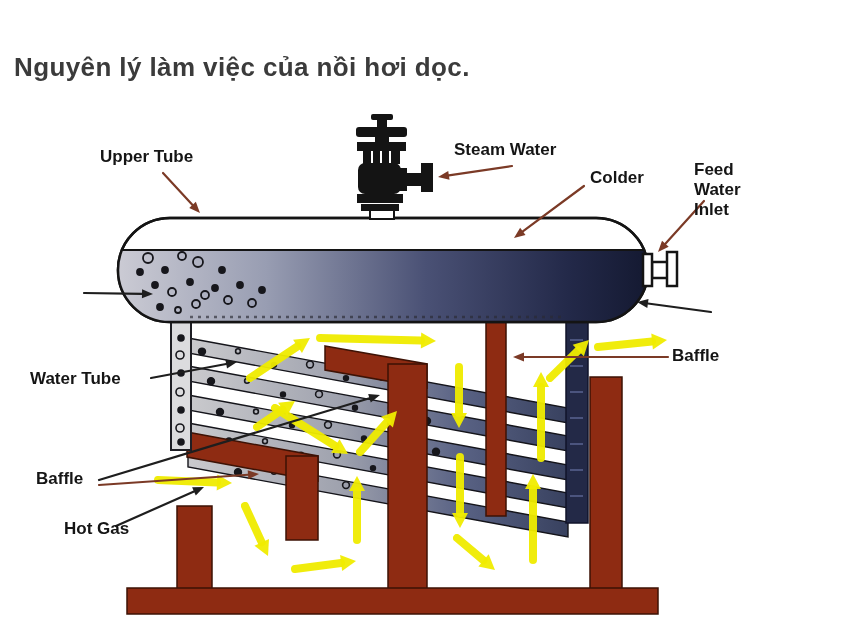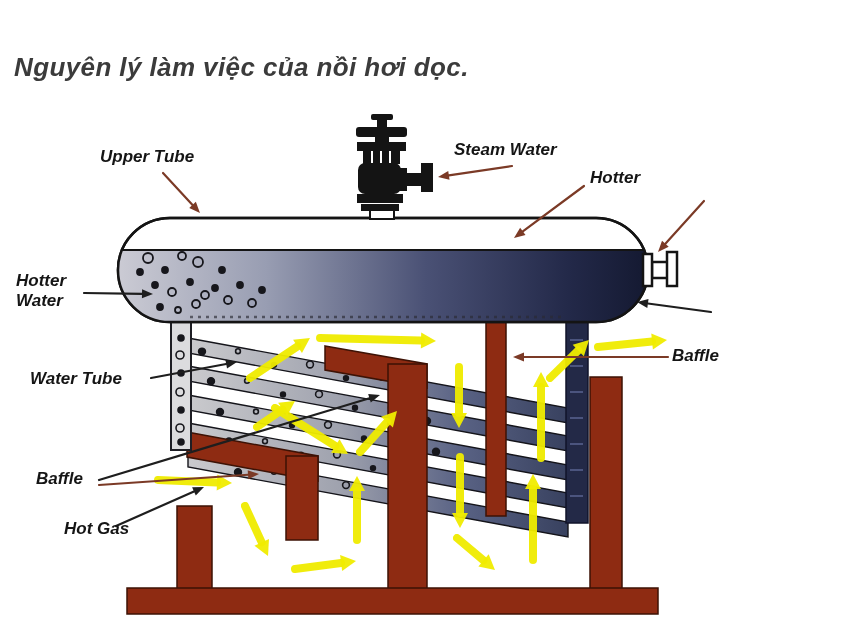--- a/index.html
+++ b/index.html
@@ -1,18 +1,18 @@
 <!DOCTYPE html>
 <html><head>
 <meta charset="utf-8">
 <style>
   html,body{margin:0;padding:0;background:#ffffff;}
   .stage{
     position:relative;width:808px;height:638px;background:#ffffff;
-    overflow:hidden;font-family:"Liberation Sans",sans-serif;font-style:italic;
+    overflow:hidden;font-family:"Liberation Sans",sans-serif;
   }
   .page-title{
     position:absolute;left:14px;top:52px;margin:0;
     font-size:26px;font-weight:bold;letter-spacing:.4px;color:#3b3b3b;
   }
   .lbl{
     position:absolute;font-weight:bold;font-size:17px;line-height:20px;
     color:#151515;white-space:nowrap;
   }
   .lbl.wrap{white-space:normal;}
@@ -237,19 +237,19 @@
         <polygon points="259,474 248.33455074264188,479.24387186520795 247.71725785957935,470.26506629338934" fill="#7b3a26" opacity="1"></polygon>
         <line x1="116" y1="526" x2="193.94336598311367" y2="491.4569173483928" stroke="#1e1e1e" stroke-width="2.2" stroke-linecap="round" opacity="1"></line>
         <polygon points="204,487 195.76665035291072,495.57099490075535 192.12008161331661,487.3428397960302" fill="#1e1e1e" opacity="1"></polygon>
         <line x1="668" y1="357" x2="524" y2="357" stroke="#7b3a26" stroke-width="2.2" stroke-linecap="round" opacity="1"></line>
         <polygon points="513,357 524,352.5 524,361.5" fill="#7b3a26" opacity="1"></polygon>
       </g>
   </svg>
 
   <div class="lbl" style="left:100px;top:147px">Upper Tube</div>
   <div class="lbl" style="left:454px;top:140px">Steam Water</div>
-  <div class="lbl" style="left:590px;top:168px">Hotter</div>
-  <div class="lbl wrap" style="left:16px;top:271px;width:64px">Hotter Water</div>
+  <div class="lbl" style="left:590px;top:168px">Colder</div>
+  <div class="lbl wrap" style="left:694px;top:160px;width:58px">Feed Water Inlet</div>
   <div class="lbl" style="left:30px;top:369px">Water Tube</div>
   <div class="lbl" style="left:36px;top:469px">Baffle</div>
   <div class="lbl" style="left:64px;top:519px">Hot Gas</div>
   <div class="lbl" style="left:672px;top:346px">Baffle</div>
 </div>
 
 </body></html>

